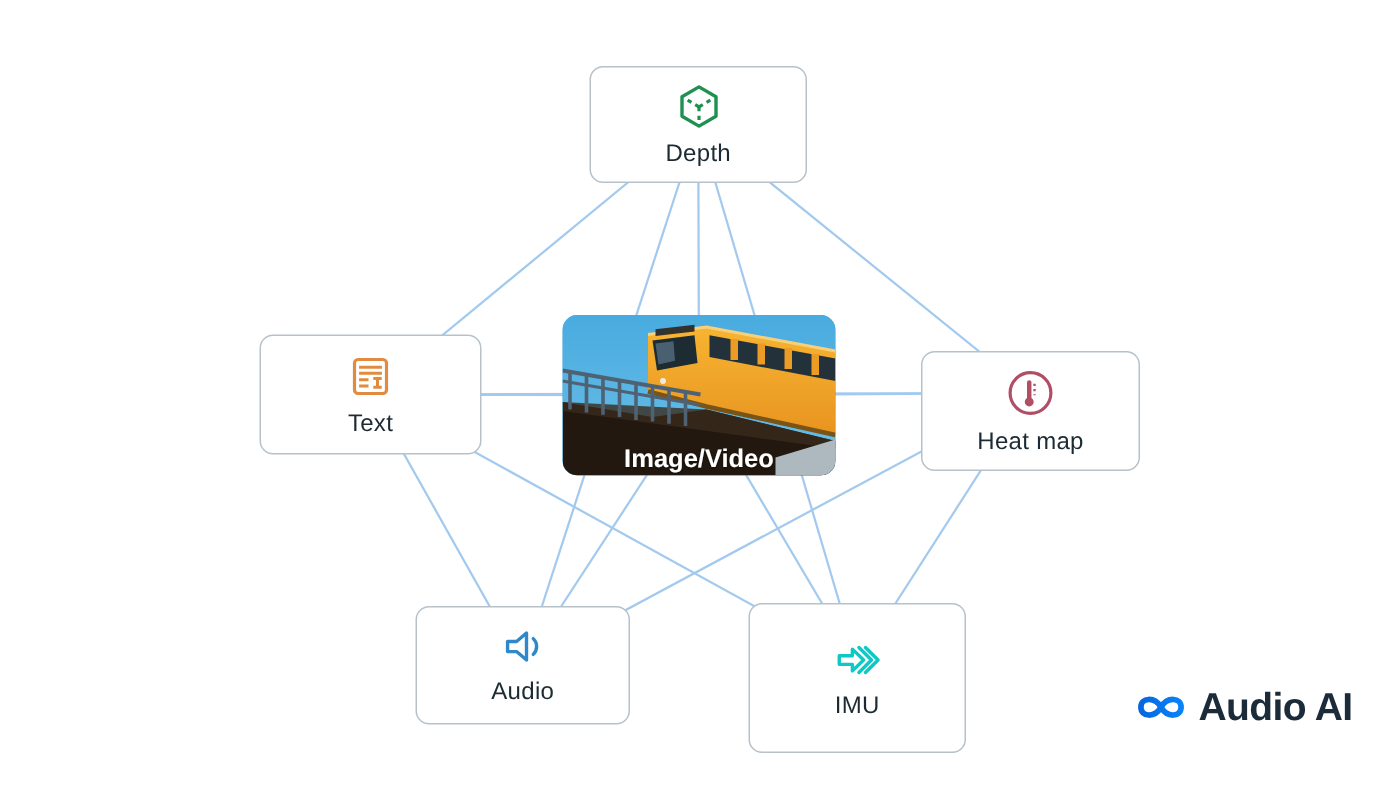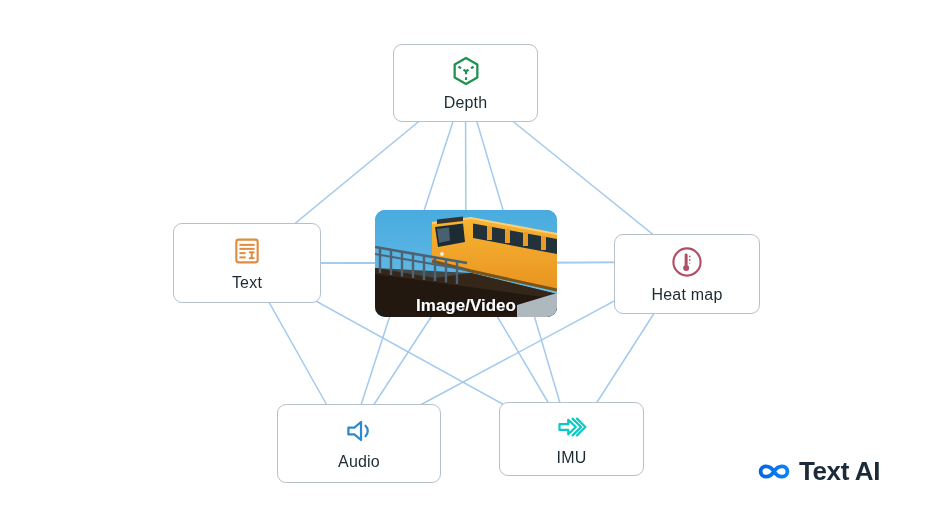--- a/index.html
+++ b/index.html
@@ -10,22 +10,22 @@
   #edge-layer{position:absolute;left:0;top:0;}
   .node{
     position:absolute;display:flex;flex-direction:column;align-items:center;justify-content:center;
     gap:7px;background:#ffffff;border:1.5px solid #b7c1ca;border-radius:9px;box-sizing:border-box;
   }
   .node-label{font-size:16px;font-weight:500;color:#1c2b33;letter-spacing:.2px;}
   .node-icon{display:block;}
   #node-depth{left:393px;top:44px;width:145px;height:78px;}
   #node-text{left:173px;top:223px;width:148px;height:80px;}
   #node-heatmap{left:614px;top:234px;width:146px;height:80px;}
-  #node-audio{left:277px;top:404px;width:164px;height:79px;}
-  #node-imu{left:499px;top:402px;width:145px;height:74px;}
+  #node-audio{left:277px;top:404px;width:143px;height:79px;}
+  #node-imu{left:499px;top:402px;width:145px;height:100px;}
   #node-image{
     position:absolute;left:375px;top:210px;width:182px;height:107px;border-radius:10px;
     overflow:hidden;background:#3ea3da;
   }
   #node-image svg{display:block;}
   .logo{
     position:absolute;left:756px;top:456px;display:flex;align-items:center;gap:7px;
   }
   .logo-text{font-size:26px;font-weight:600;color:#1b2b3a;letter-spacing:-0.4px;}
 </style>
@@ -158,16 +158,16 @@
   <div class="logo">
     <svg width="36" height="23" viewBox="0 0 36 22">
       <defs>
         <linearGradient id="metag" x1="0" y1="0" x2="1" y2="0">
           <stop offset="0" stop-color="#0667E0"></stop>
             <stop offset="1" stop-color="#0A83F8"></stop>
         </linearGradient>
       </defs>
       <path d="M18,11 C13.6,3.6 4.6,4.6 4.6,11 C4.6,17.4 13.6,18.4 18,11 C22.4,3.6 31.4,4.6 31.4,11 C31.4,17.4 22.4,18.4 18,11 Z" fill="none" stroke="url(#metag)" stroke-width="3.8" stroke-linejoin="round"></path>
     </svg>
-    <span class="logo-text">Text AI</span>
+    <span class="logo-text">Audio AI</span>
   </div>
 
 </div>
 
 </body></html>

